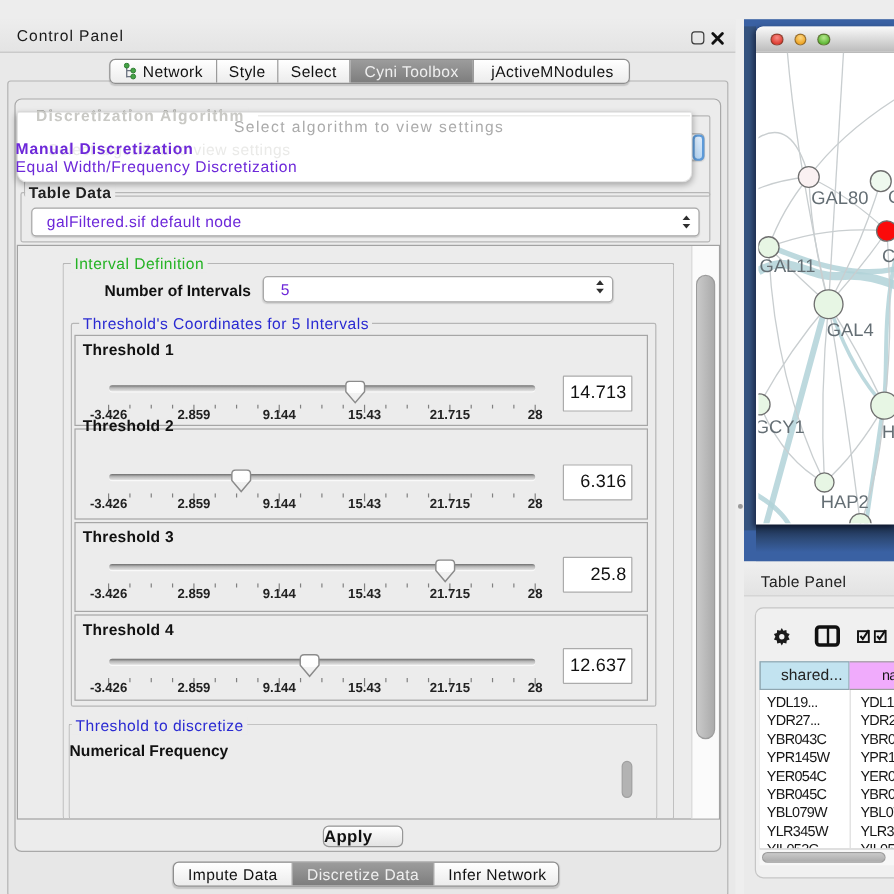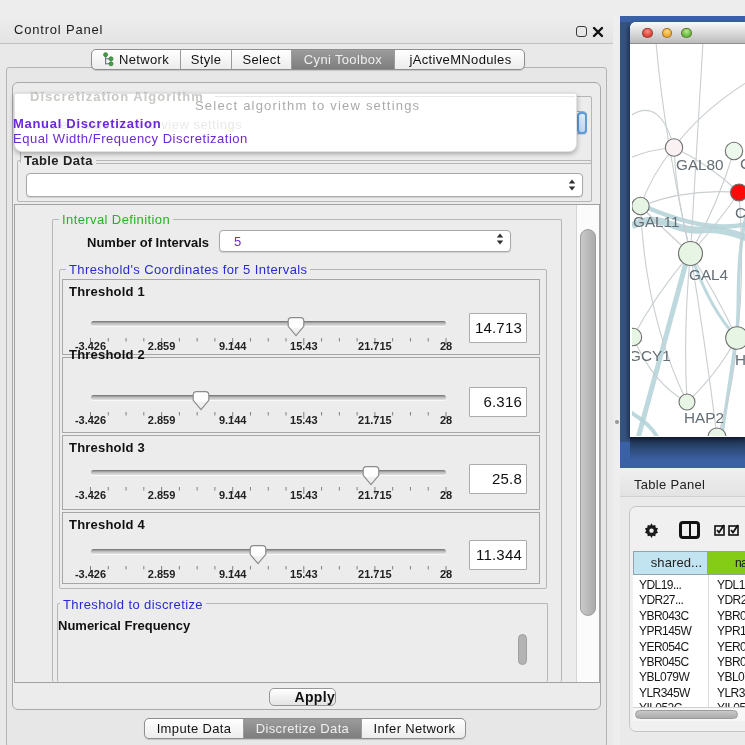--- a/index.html
+++ b/index.html
@@ -47,20 +47,21 @@
       <div class="seg" style="left:302px;width:132px;border-left:1px solid #9b9b9b;">jActiveMNodules</div>
     </div>
 <div class="abs" style="left:20px;top:80px;width:572px;height:68px;border:1px solid #b6b6b6;border-radius:2px"></div>
 <div class="abs gtitle" style="left:27px;top:72.5px;background:#ececec;padding:0 3px;font-weight:600;color:#333;letter-spacing:1px">Discretization Algorithm</div>
 <div class="abs combo" style="left:28px;top:95px;width:559px;height:23px"></div>
 <div class="abs ctext" style="left:40px;top:99px">Select algorithm to view settings</div>
 <div class="abs" style="left:577px;top:95.5px;width:10px;height:22px;border:2px solid #5d9ad8;background:linear-gradient(#dcebfa,#b9d7f3);border-radius:4px"></div>
 <div class="abs" style="left:17px;top:144px;width:575px;height:42px;border:1px solid #b6b6b6;border-radius:2px"></div>
 <div class="abs gtitle" style="left:21px;top:137px;background:#ececec;padding:0 3px;font-weight:600;color:#222">Table Data</div>
 <div class="abs combo" style="left:26px;top:157px;width:557px;height:24px"></div>
+<div class="abs ctext" style="left:39px;top:160.5px;letter-spacing:0.35px">galFiltered.sif default node</div>
 <svg class="abs" style="left:568px;top:163px" width="8" height="12" viewBox="0 0 8 12">
       <path d="M4,0.5 L7.2,4.4 H0.8 Z" fill="#2e2e2e"></path>
       <path d="M4,11.5 L0.8,7.6 H7.2 Z" fill="#2e2e2e"></path>
     </svg>
 <div class="abs" style="left:14px;top:188px;width:586px;height:478.5px;border:1px solid #a2a2a2;background:#ececec;overflow:hidden"></div>
 <div class="abs" style="left:576px;top:189px;width:23px;height:476.5px;background:#fbfbfb;border-left:1px solid #d6d6d6"></div>
 <div class="abs" style="left:579.5px;top:213px;width:16px;height:387px;background:linear-gradient(90deg,#c9c9c9,#ababab);border:1px solid #9c9c9c;border-radius:8.5px"></div>
 <div class="abs" style="left:52px;top:203px;width:510px;height:463px;border:1px solid #b6b6b6;border-radius:2px;border-bottom:none"></div>
 <div class="abs gtitle" style="left:59px;top:196px;background:#ececec;padding:0 3px;color:#24b324">Interval Definition</div>
 <div class="abs blab" style="left:87px;top:218.5px;letter-spacing:0px">Number of Intervals</div>
@@ -240,26 +241,26 @@
         <defs>
           <linearGradient id="tg" x1="0" y1="0" x2="0" y2="1">
             <stop offset="0" stop-color="#ffffff"></stop>
             <stop offset="0.55" stop-color="#fdfdfd"></stop>
             <stop offset="0.56" stop-color="#f2f2f2"></stop>
             <stop offset="1" stop-color="#ededed"></stop>
           </linearGradient>
         </defs>
         <path d="M4.5,0.7 H13.5 Q16.8,0.7 16.8,4 V9.4 L9,18.6 L1.2,9.4 V4 Q1.2,0.7 4.5,0.7 Z" fill="url(#tg)" stroke="#8b8b8b" stroke-width="1.2"></path>
       </svg></div>
-<div class="valbox" style="left:469px;top:524px;width:58px;height:30px">11.344</div>
+<div class="valbox" style="left:469px;top:524px;width:58px;height:30px">12.637</div>
 <div class="abs" style="left:57px;top:587px;width:491px;height:79px;border:1px solid #b6b6b6;border-radius:2px;border-bottom:none"></div>
 <div class="abs gtitle" style="left:60px;top:580.5px;background:#ececec;padding:0 3px;color:#2a2ad2">Threshold to discretize</div>
 <div class="abs blab" style="left:58px;top:601.5px;letter-spacing:0px">Numerical Frequency</div>
 <div class="abs" style="left:518px;top:618px;width:9px;height:31px;background:#b3b3b3;border:1px solid #a0a0a0;border-radius:5px"></div>
-<div class="abs" style="left:269px;top:672px;width:67px;height:17.5px;background:linear-gradient(#ffffff,#e3e3e3);border:1px solid #979797;border-radius:5px;text-align:right;font-size:14px;font-weight:600;color:#111;line-height:16px;letter-spacing:0.3px">Apply</div>
+<div class="abs" style="left:269px;top:672px;width:67px;height:17.5px;background:linear-gradient(#ffffff,#e3e3e3);border:1px solid #979797;border-radius:5px;text-align:left;font-size:14px;font-weight:600;color:#111;line-height:16px;letter-spacing:0.3px">Apply</div>
 <div class="abs" style="left:144px;top:702px;width:322px;height:21px;border:1px solid #8e8e8e;border-radius:5px;background:linear-gradient(#ffffff,#ececec);overflow:hidden;box-shadow:0 1px 1px rgba(0,0,0,0.15)">
       <div class="seg" style="left:0px;width:98px;">Impute Data</div>
       <div class="seg segdark" style="left:98px;width:118px;border-left:1px solid #9b9b9b;">Discretize Data</div>
       <div class="seg" style="left:216px;width:106px;border-left:1px solid #9b9b9b;">Infer Network</div>
     </div>
 <div class="abs" style="left:613px;top:0;width:7px;height:745px;background:#eeeeee"></div>
 <div class="abs" style="left:615px;top:404px;width:3.5px;height:3.5px;border-radius:50%;background:#9a9a9a"></div>
 <div class="abs" style="left:620px;top:0;width:125px;height:452px;background:#3a61a3"></div>
 <div class="abs" style="left:620px;top:6px;width:10px;height:420px;background:#35537f"></div>
 <div class="abs" style="left:630px;top:420px;width:115px;height:32px;background:linear-gradient(#17263f,#2d4a77 40%,#3a61a3 75%)"></div>
@@ -329,21 +330,21 @@
 <svg class="abs" style="left:714px;top:508px" width="12" height="12" viewBox="0 0 12 12">
       <rect x="1" y="2" width="9" height="9" fill="none" stroke="#111" stroke-width="1.6"></rect>
       <path d="M3,6 L5,8.5 L10,1" stroke="#111" stroke-width="1.8" fill="none"></path>
     </svg>
 <svg class="abs" style="left:727.5px;top:508px" width="12" height="12" viewBox="0 0 12 12">
       <rect x="1" y="2" width="9" height="9" fill="none" stroke="#111" stroke-width="1.6"></rect>
       <path d="M3,6 L5,8.5 L10,1" stroke="#111" stroke-width="1.8" fill="none"></path>
     </svg>
 <div class="abs" style="left:633px;top:535px;width:112px;height:156px;background:#fff;border-left:1px solid #9e9e9e"></div>
 <div class="abs" style="left:633px;top:535px;width:75px;height:24px;background:#c2e3f0;border:1px solid #8fa6b0;font-size:13.5px;color:#222;text-align:center;line-height:22px;letter-spacing:0.1px;text-indent:12px;font-size:13px">shared...</div>
-<div class="abs" style="left:708px;top:535px;width:37px;height:24px;background:#84cc16;border-top:1px solid #9e9e9e;border-bottom:1px solid #9e9e9e;overflow:hidden">
+<div class="abs" style="left:708px;top:535px;width:37px;height:24px;background:#f0abfc;border-top:1px solid #9e9e9e;border-bottom:1px solid #9e9e9e;overflow:hidden">
       <div class="tprow" style="position:absolute;left:27px;top:4px">na</div>
     </div>
 <div class="abs" style="left:633px;top:559px;width:112px;height:132px;overflow:hidden;background:#fff">
       <div class="tprow" style="position:absolute;left:6px;top:3.0px">YDL19...</div>
       <div class="tprow" style="position:absolute;left:84px;top:3.0px">YDL19</div>
       <div class="tprow" style="position:absolute;left:6px;top:18.4px">YDR27...</div>
       <div class="tprow" style="position:absolute;left:84px;top:18.4px">YDR27</div>
       <div class="tprow" style="position:absolute;left:6px;top:33.8px">YBR043C</div>
       <div class="tprow" style="position:absolute;left:84px;top:33.8px">YBR04</div>
       <div class="tprow" style="position:absolute;left:6px;top:49.2px">YPR145W</div>

